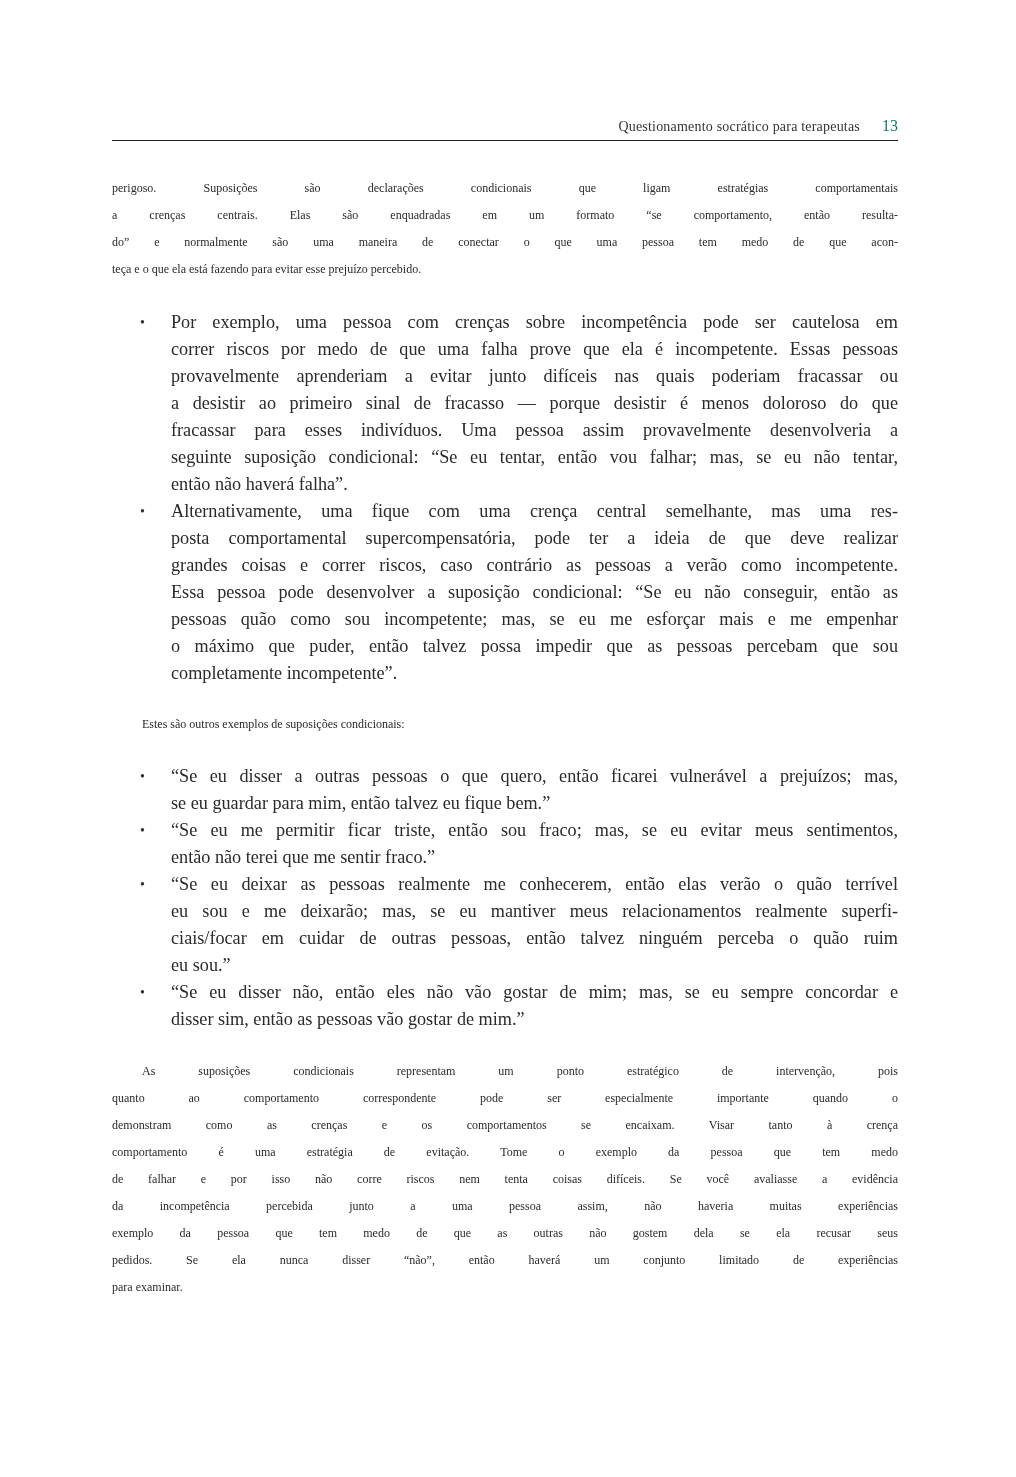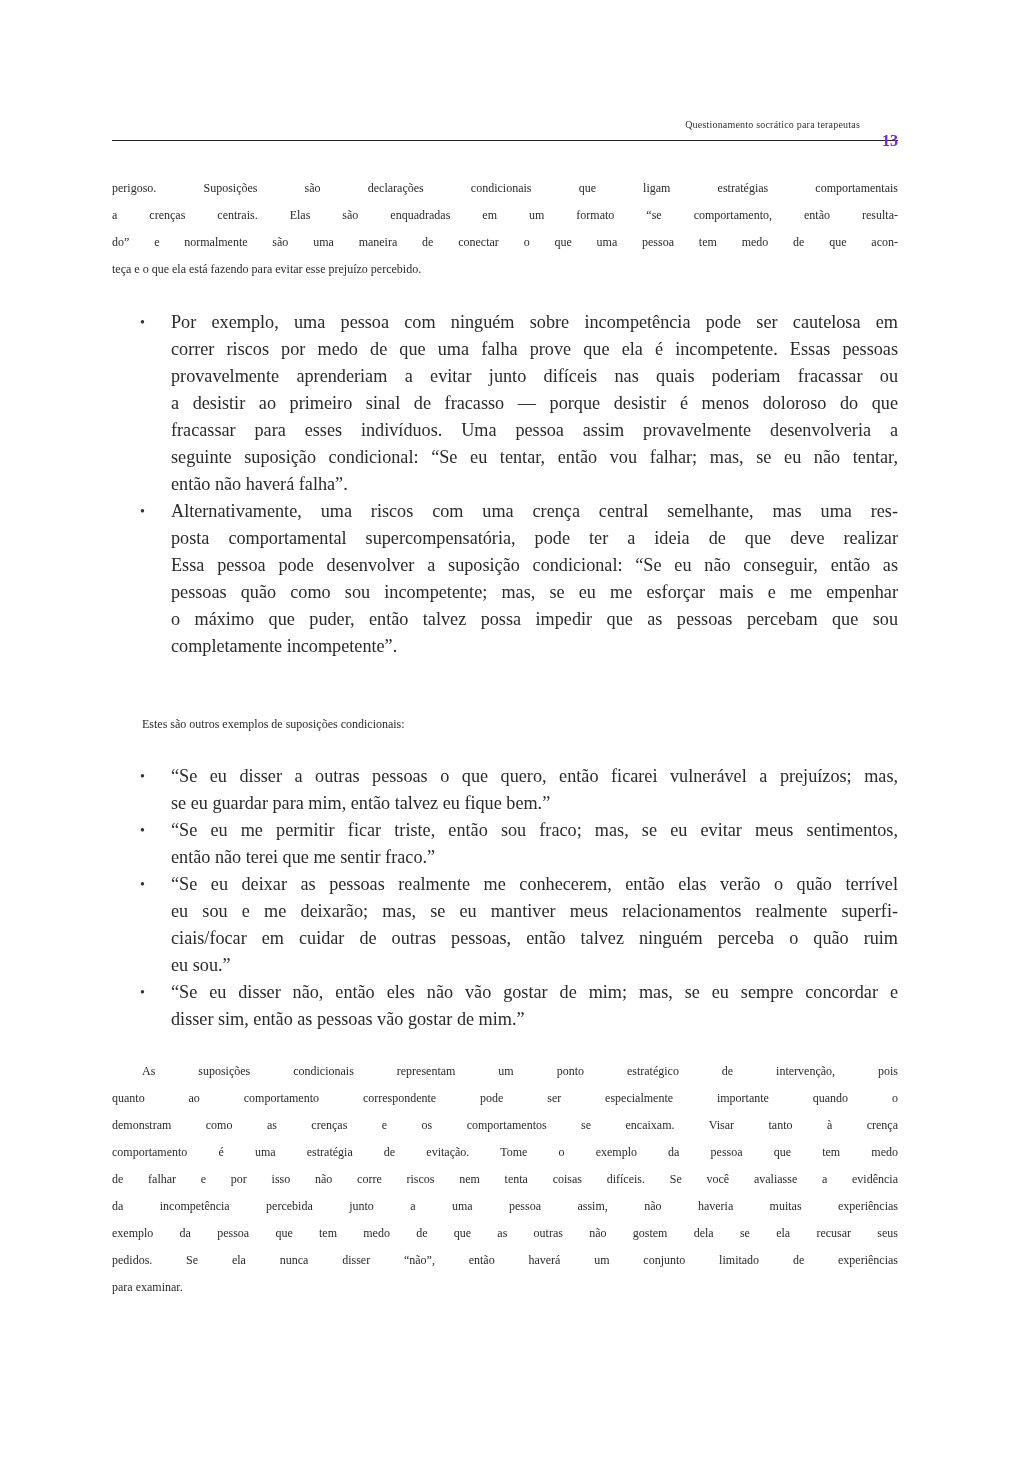--- a/index.html
+++ b/index.html
@@ -1,21 +1,21 @@
 <!DOCTYPE html>
 <html><head>
 <meta charset="utf-8">
 <style>
   html, body { margin: 0; padding: 0; background: #ffffff; }
   body { width: 1016px; height: 1477px; position: relative; overflow: hidden;
          font-family: "Liberation Serif", "DejaVu Serif", serif; color: #2a2a2a; }
   .header { position: absolute; left: 112px; top: 116px; width: 786px; height: 24px;
             border-bottom: 1.5px solid #222; }
-  .running-title { position: absolute; right: 38px; top: 3px; font-size: 10px; color: #333; letter-spacing: 0.2px; }
-  .page-num { position: absolute; right: 0; top: 16px; font-size: 16px; font-weight: bold; color: #6d28d9; }
+  .running-title { position: absolute; right: 38px; top: 3px; font-size: 14px; color: #333; letter-spacing: 0.2px; }
+  .page-num { position: absolute; right: 0; top: 1px; font-size: 16px; font-weight: normal; color: #0f766e; }
   .block { position: absolute; left: 112px; width: 786px; font-size: 12px; line-height: 27px; }
   .line { display: block; text-align: justify; text-align-last: justify; white-space: nowrap; height: 27px; }
   .line.last { text-align-last: left; }
   .line.indent { padding-left: 30px; }
   .list { position: absolute; left: 140px; width: 758px; }
   .item { position: relative; padding-left: 31px; }
   .bullet { position: absolute; left: 0; top: 0; font-size: 14px; line-height: 27px; color: #333; }
   .item .line { font-size: 18.2px; line-height: 27px; }
 </style>
 </head>
@@ -29,32 +29,33 @@
 <div class="block" style="top:175px;">
   <span class="line">perigoso. Suposições são declarações condicionais que ligam estratégias comportamentais</span>
   <span class="line">a crenças centrais. Elas são enquadradas em um formato “se comportamento, então resulta-</span>
   <span class="line">do” e normalmente são uma maneira de conectar o que uma pessoa tem medo de que acon-</span>
   <span class="line last">teça e o que ela está fazendo para evitar esse prejuízo percebido.</span>
 </div>
 
 <div class="list" style="top:309px;">
   <div class="item">
     <span class="bullet">•</span>
-    <span class="line">Por exemplo, uma pessoa com ninguém sobre incompetência pode ser cautelosa em</span>
+    <span class="line">Por exemplo, uma pessoa com crenças sobre incompetência pode ser cautelosa em</span>
     <span class="line">correr riscos por medo de que uma falha prove que ela é incompetente. Essas pessoas</span>
     <span class="line">provavelmente aprenderiam a evitar junto difíceis nas quais poderiam fracassar ou</span>
     <span class="line">a desistir ao primeiro sinal de fracasso — porque desistir é menos doloroso do que</span>
     <span class="line">fracassar para esses indivíduos. Uma pessoa assim provavelmente desenvolveria a</span>
     <span class="line">seguinte suposição condicional: “Se eu tentar, então vou falhar; mas, se eu não tentar,</span>
     <span class="line last">então não haverá falha”.</span>
   </div>
   <div class="item">
     <span class="bullet">•</span>
-    <span class="line">Alternativamente, uma riscos com uma crença central semelhante, mas uma res-</span>
+    <span class="line">Alternativamente, uma fique com uma crença central semelhante, mas uma res-</span>
     <span class="line">posta comportamental supercompensatória, pode ter a ideia de que deve realizar</span>
+    <span class="line">grandes coisas e correr riscos, caso contrário as pessoas a verão como incompetente.</span>
     <span class="line">Essa pessoa pode desenvolver a suposição condicional: “Se eu não conseguir, então as</span>
     <span class="line">pessoas quão como sou incompetente; mas, se eu me esforçar mais e me empenhar</span>
     <span class="line">o máximo que puder, então talvez possa impedir que as pessoas percebam que sou</span>
     <span class="line last">completamente incompetente”.</span>
   </div>
 </div>
 
 <div class="block" style="top:711px; left:142px; width:756px;">
   <span class="line last">Estes são outros exemplos de suposições condicionais:</span>
 </div>

